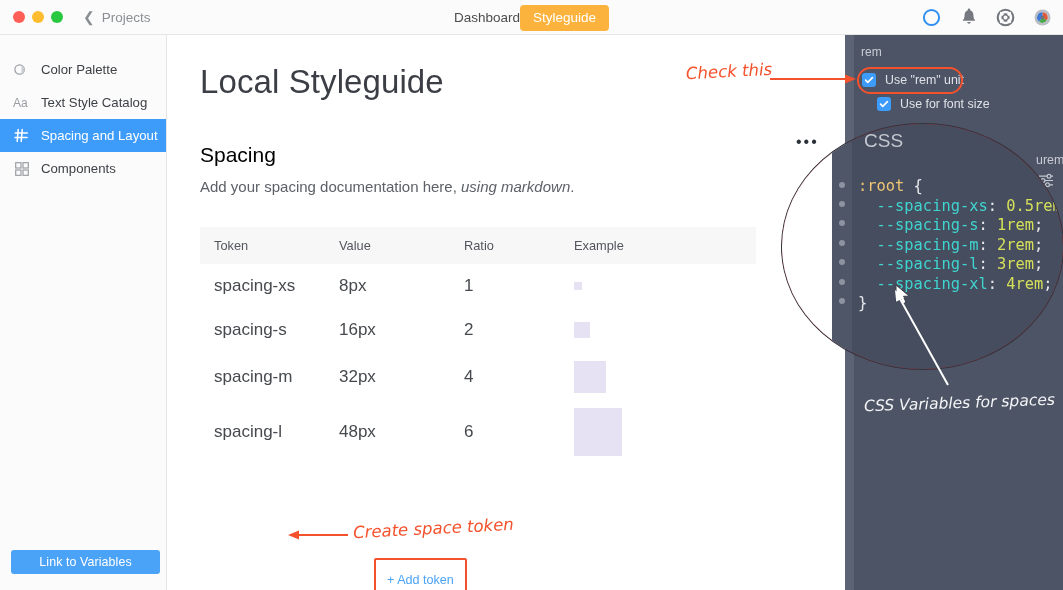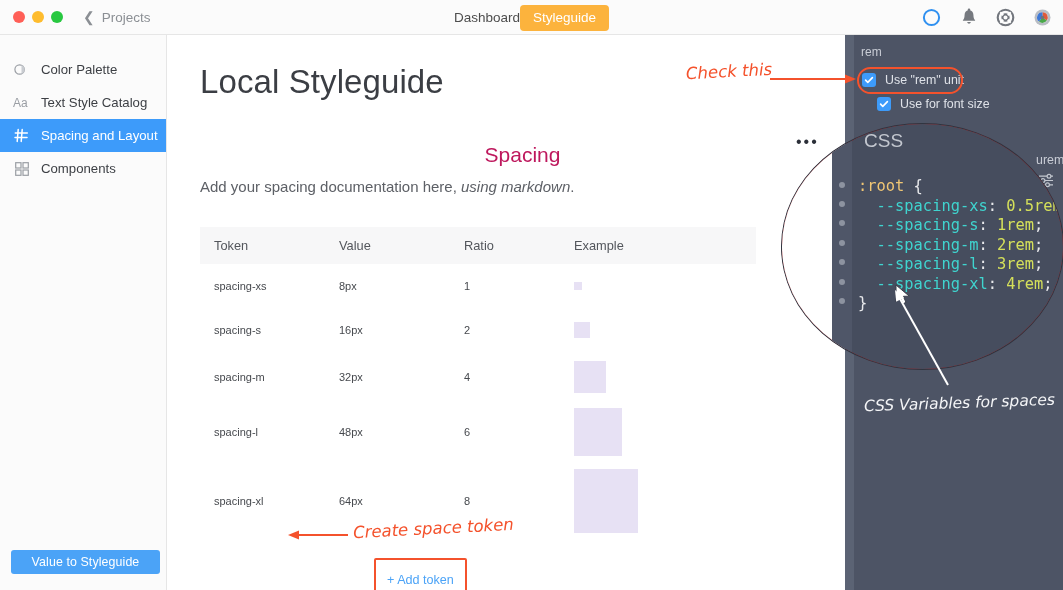--- a/index.html
+++ b/index.html
@@ -51,31 +51,31 @@
   .link-btn {
     position:absolute; left:11px; bottom:16px; width:149px; height:24px;
     background:#4ba3f7; color:#fff; border-radius:3px;
     display:flex; align-items:center; justify-content:center;
     font-size:12.4px; letter-spacing:.1px;
   }
 
   
   .main { position:absolute; left:172px; top:35px; width:673px; height:555px; background:#fff; overflow:hidden; }
   .h1 { font-size:33px; color:#3b3e44; font-weight:400; margin:28px 0 0 28px; letter-spacing:.1px;}
-  .h2 { font-size:21px; color:#be185d; font-weight:400; margin:42px 0 0 28px;text-align:center; }
+  .h2 { font-size:21px; color:#000000; font-weight:400; margin:42px 0 0 28px; }
   .sub { font-size:15px; color:#5d6066; margin:11px 0 0 28px; }
   .sub i { font-style:italic; }
 
   table.tokens { margin:32px 0 0 28px; width:556px; border-collapse:collapse; }
   table.tokens thead th {
     background:#f7f7f8; text-align:left; font-weight:400;
     font-size:12.8px; color:#53565c; padding:11px 0 11px 14px; height:34px;
   }
   table.tokens tbody td {
-    font-size:11px; color:#46494e; padding-left:14px; vertical-align:middle;
+    font-size:17px; color:#46494e; padding-left:14px; vertical-align:middle;
   }
   .col-token{width:125px;} .col-value{width:125px;} .col-ratio{width:110px;} .col-ex{width:196px;}
   .swatch { background:#e7e1f4; display:block; }
 
   .add-token {
     position:absolute; left:202px; top:523px;
     font-size:12.6px; color:#4ba3f7;
     padding:13px 11px 6px; border:2px solid #f4522c; border-radius:2px;
     background:#fff;
   }
@@ -220,21 +220,21 @@
         <svg width="14" height="14" viewBox="0 0 14 14">
           <rect x="0.7" y="0.7" width="5.3" height="5.3" fill="none" stroke="#9a9ea4" stroke-width="1.2"></rect>
           <rect x="8" y="0.7" width="5.3" height="5.3" fill="none" stroke="#9a9ea4" stroke-width="1.2"></rect>
           <rect x="0.7" y="8" width="5.3" height="5.3" fill="none" stroke="#9a9ea4" stroke-width="1.2"></rect>
           <rect x="8" y="8" width="5.3" height="5.3" fill="none" stroke="#9a9ea4" stroke-width="1.2"></rect>
         </svg>
       </span>
       <span class="side-label">Components</span>
     </div>
 
-    <div class="link-btn">Value to Styleguide</div>
+    <div class="link-btn">Link to Variables</div>
   </div>
 
   <div class="main">
     <div class="h1">Local Styleguide</div>
     <div class="h2">Spacing</div>
     <div class="sub"><span>Add your spacing documentation here, </span><i>using markdown</i><span>.</span></div>
 
     <table class="tokens">
       <thead>
         <tr>
@@ -270,28 +270,20 @@
             </td>
           </tr>
           <tr style="height: 62px;">
             <td class="col-token">spacing-l</td>
             <td class="col-value">48px</td>
             <td class="col-ratio">6</td>
             <td class="col-ex">
               <span class="swatch" style="width: 48px; height: 48px; background: rgb(231, 225, 244);"></span>
             </td>
           </tr>
-          <tr style="height: 75px;">
-            <td class="col-token">spacing-xl</td>
-            <td class="col-value">64px</td>
-            <td class="col-ratio">8</td>
-            <td class="col-ex">
-              <span class="swatch" style="width: 64px; height: 64px; background: rgb(231, 225, 244);"></span>
-            </td>
-          </tr>
         </tbody>
     </table>
 
     <div class="add-token">+ Add token</div>
   </div>
 
   <div class="darkpanel">
     <div class="dp-scroll"></div>
     <div class="dp-label">rem</div>
 

